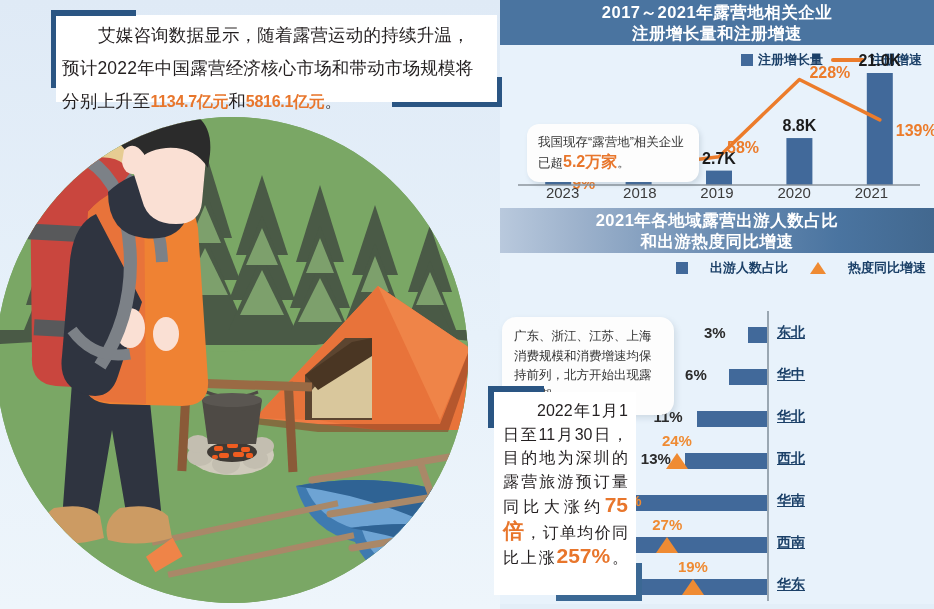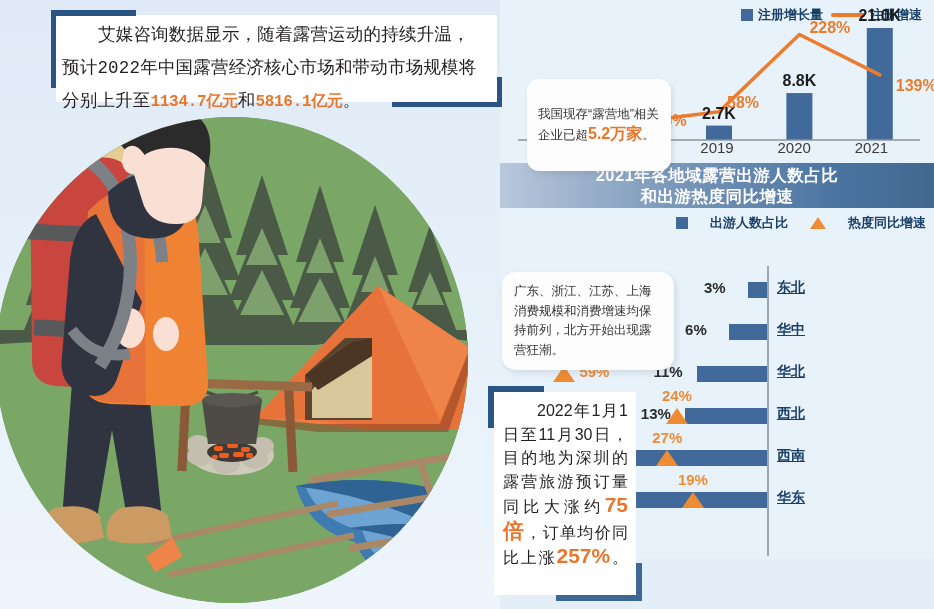--- a/index.html
+++ b/index.html
@@ -39,21 +39,21 @@
   .top-box-accent-br {
     position: absolute; right: -5px; bottom: -5px; width: 5px; height: 30px;
     background: #2a5583;
   }
   .top-box-accent-b {
     position: absolute; right: -5px; bottom: -5px; width: 110px; height: 5px;
     background: #2a5583;
   }
   .top-box p {
     font-size: 17.5px; line-height: 26px; color: #231f20;
-    padding: 7px 12px 0 6px; letter-spacing: .2px; font-family: Liberation Mono, monospace;
+    padding: 7px 12px 0 6px; letter-spacing: .2px;
   }
   .top-box .indent { padding-left: 36px; }
   .hl-orange { color: #e8762c; font-size: 16px; font-weight: bold; letter-spacing: -.3px; }
 
   
   .right-col { position: absolute; left: 500px; top: 0; width: 434px; height: 609px; }
 
   .panel { position: relative; }
   .panel-header {
     height: 45px; color: #fff; text-align: center;
@@ -71,22 +71,22 @@
   .legend1 {
     position: absolute; right: 12px; top: 6px;
     display: flex; align-items: center; gap: 8px;
     font-size: 13px; color: #1b4068; font-weight: bold; margin-left: 30px;
   }
   .lg-sq { width: 12px; height: 12px; background: #41699a; display: inline-block; }
   .lg-line { width: 34px; height: 4px; background: #ec7c2b; display:inline-block; border-radius:2px;}
   .legend1 .lbl { margin-left:-3px; }
 
   .note-bubble {
-    position: absolute; left: 27px; top: 79px; width: 144px;
-    background: #fdfdfd; border-radius: 12px; padding: 26px 11px;
+    position: absolute; left: 27px; top: 79px; width: 172px;
+    background: #fdfdfd; border-radius: 12px; padding: 9px 11px;
     box-shadow: 2px 3px 5px rgba(90,110,130,.18);
     font-size: 12.5px; line-height: 19px; color: #333; z-index: 8;
   }
   .note-bubble .big { color:#e8762c; font-weight:bold; font-size:16px; }
 
   .bars1 { position: absolute; left: 0; top: 0; width: 434px; height: 163px; }
 
   .axis-labels1 {
     position: absolute; left: 0; bottom: 2px; width: 434px; height: 22px;
     display: flex;
@@ -339,20 +339,24 @@
     <div class="top-box-accent-br"></div>
     <div class="top-box-accent-b"></div>
     <p><span class="indent">艾媒咨询数据显示，随着露营运动的持续升温，</span></p>
     <p>预计2022年中国露营经济核心市场和带动市场规模将</p>
     <p><span>分别上升至</span><span class="hl-orange">1134.7亿元</span><span>和</span><span class="hl-orange">5816.1亿元</span><span>。</span></p>
   </div>
 
   <div class="right-col">
 
     <div class="panel">
+      <div class="panel-header hdr-solid">
+        <span>2017～2021年露营地相关企业</span>
+        <span class="l2">注册增长量和注册增速</span>
+      </div>
 
       <div class="chart1-wrap">
 
         <div class="legend1">
           <span class="lg-sq"></span>
           <span class="lbl">注册增长量</span>
           <span class="lg-line"></span>
           <span class="lbl">注册增速</span>
         </div>
 
@@ -440,20 +444,27 @@
             <div class="row2">
               <div class="bar2" style="width: 82.16px;"></div>
               <div class="pctblue" style="left: 140.84px;">13%</div>
               <div class="tri2" style="left: 165.885px;"></div>
               <div class="pctorange" style="left: 161.885px; top: -9px;">24%</div>
               <div class="reglabel">西北</div>
             </div>
             <div class="row2">
               <div class="bar2" style="width: 132.72px;"></div>
               <div class="pctblue" style="left: 90.28px;">21%</div>
+              <div class="tri2" style="left: 85.5574px;"></div>
+              <div class="pctorange" style="left: 111.557px; top: 9px;">49%</div>
+              <div class="reglabel">华南</div>
+            </div>
+            <div class="row2">
+              <div class="bar2" style="width: 132.72px;"></div>
+              <div class="pctblue" style="left: 90.28px;">21%</div>
               <div class="tri2" style="left: 156.246px;"></div>
               <div class="pctorange" style="left: 152.246px; top: -9px;">27%</div>
               <div class="reglabel">西南</div>
             </div>
             <div class="row2">
               <div class="bar2" style="width: 158px;"></div>
               <div class="pctblue" style="left: 65px;">25%</div>
               <div class="tri2" style="left: 181.951px;"></div>
               <div class="pctorange" style="left: 177.951px; top: -9px;">19%</div>
               <div class="reglabel">华东</div>

